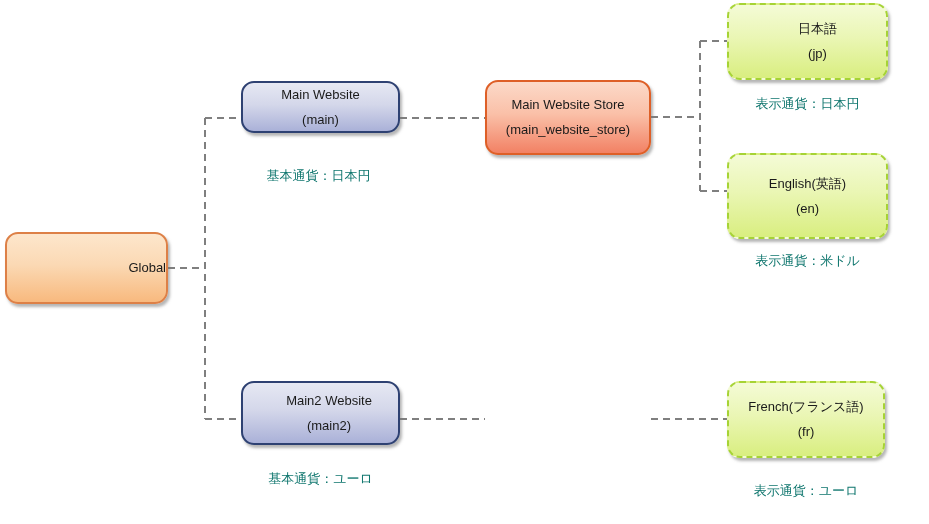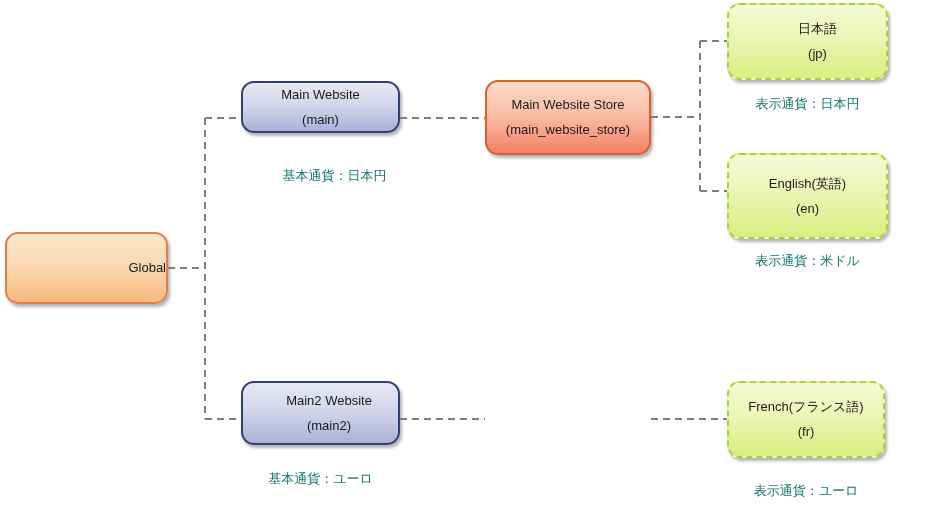--- a/index.html
+++ b/index.html
@@ -66,21 +66,21 @@
   #node-global        { left: 5px;   top: 232px; width: 163px; height: 72px; align-items: flex-end; }
   #node-main-website  { left: 241px; top: 81px;  width: 159px; height: 52px; }
   #node-main-store    { left: 485px; top: 80px;  width: 166px; height: 75px; }
   #node-view-jp       { left: 727px; top: 3px;   width: 161px; height: 77px; padding-left: 20px; }
   #node-view-en       { left: 727px; top: 153px; width: 161px; height: 86px; }
   #node-main2-website { left: 241px; top: 381px; width: 159px; height: 64px; padding-left: 17px; }
   #node-main2-store   { left: 485px; top: 380px; width: 166px; height: 76px; }
   #node-view-fr       { left: 727px; top: 381px; width: 158px; height: 77px; }
 
   
-  #cap-main-website   { left: 255px; top: 167px; width: 159px; }
+  #cap-main-website   { left: 239px; top: 167px; width: 159px; }
   #cap-view-jp        { left: 727px; top: 95px;  width: 161px; }
   #cap-view-en        { left: 727px; top: 252px; width: 161px; }
   #cap-main2-website  { left: 241px; top: 470px; width: 159px; }
   #cap-view-fr        { left: 727px; top: 482px; width: 158px; }
 </style>
 </head>
 <body>
 
 <div class="canvas">
 

